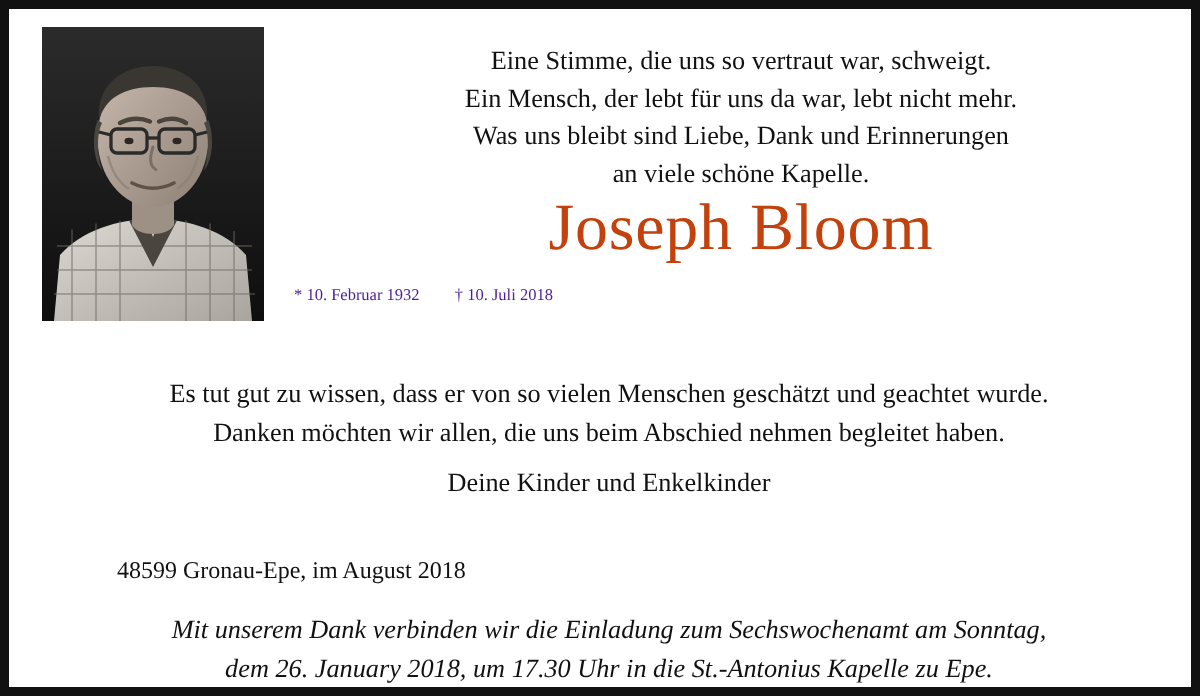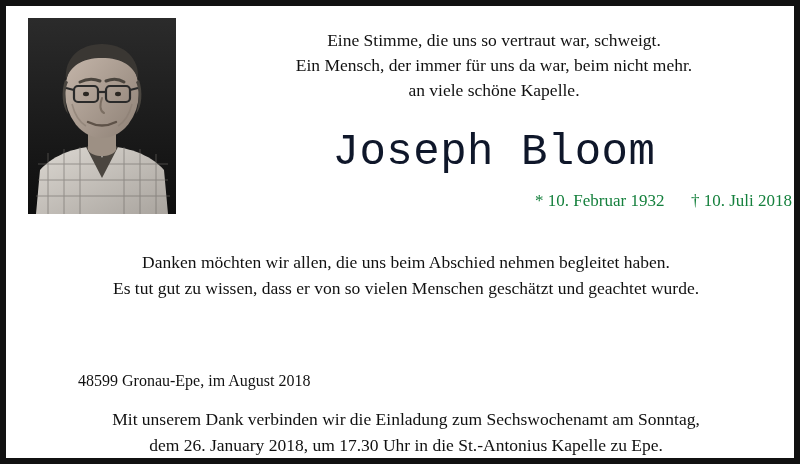--- a/index.html
+++ b/index.html
@@ -49,32 +49,31 @@
 
   .name {
     position: absolute;
     left: 190px;
     top: 120px;
     width: 596px;
     text-align: center;
     font-size: 44px;
     line-height: 52px;
     letter-spacing: 0.5px;
-    color: #0f172a;
-    font-family: Liberation Mono, monospace;
+    color: #c2410c;
   }
 
   .dates {
     position: absolute;
     left: 190px;
     top: 185px;
     width: 596px;
-    text-align: right;
-    font-size: 17px;
-    color: #15803d;
+    text-align: left;
+    font-size: 11px;
+    color: #4c1d95;
   }
   .dates .sep { display: inline-block; width: 18px; }
 
   .thanks {
     position: absolute;
     left: 40px;
     top: 243px;
     width: 720px;
     text-align: center;
     font-size: 17.5px;
@@ -106,21 +105,21 @@
   .invitation {
     position: absolute;
     left: 40px;
     top: 400px;
     width: 720px;
     text-align: center;
     font-size: 17.5px;
     line-height: 26px;
     color: #111111;
   }
-  .invitation div { white-space: nowrap; }
+  .invitation div { white-space: nowrap; font-style: italic; }
 </style>
 </head>
 <body>
 
 <div class="obituary">
   <div class="inner">
 
     <div class="portrait">
       <svg width="148" height="196" viewBox="0 0 148 196">
         <defs>
@@ -181,39 +180,41 @@
 
         <path d="M60 104 q14 7 28 0" stroke="#5e5248" stroke-width="2.4" fill="none" stroke-linecap="round"></path>
 
         <path d="M44 86 q4 16 14 22" stroke="#8b7f73" stroke-width="1.6" fill="none" opacity="0.7"></path>
         <path d="M104 86 q-4 16 -14 22" stroke="#8b7f73" stroke-width="1.6" fill="none" opacity="0.7"></path>
       </svg>
     </div>
 
     <div class="verse">
       <div>Eine Stimme, die uns so vertraut war, schweigt.</div>
-      <div>Ein Mensch, der immer für uns da war, beim nicht mehr.</div>
+      <div>Ein Mensch, der lebt für uns da war, lebt nicht mehr.</div>
+      <div>Was uns bleibt sind Liebe, Dank und Erinnerungen</div>
       <div>an viele schöne Kapelle.</div>
     </div>
 
     <div class="name">Joseph Bloom</div>
 
     <div class="dates">
       <span>*</span>
       <span>10. Februar 1932</span>
       <span class="sep"></span>
       <span>†</span>
       <span>10. Juli 2018</span>
     </div>
 
     <div class="thanks">
+      <div>Es tut gut zu wissen, dass er von so vielen Menschen geschätzt und geachtet wurde.</div>
       <div>Danken möchten wir allen, die uns beim Abschied nehmen begleitet haben.</div>
-      <div>Es tut gut zu wissen, dass er von so vielen Menschen geschätzt und geachtet wurde.</div>
-    </div>
-
+    </div>
+
+    <div class="signature">Deine Kinder und Enkelkinder</div>
 
     <div class="place">48599 Gronau-Epe, im August 2018</div>
 
     <div class="invitation">
       <div>Mit unserem Dank verbinden wir die Einladung zum Sechswochenamt am Sonntag,</div>
       <div>dem 26. January 2018, um 17.30 Uhr in die St.-Antonius Kapelle zu Epe.</div>
     </div>
 
   </div>
 </div>

